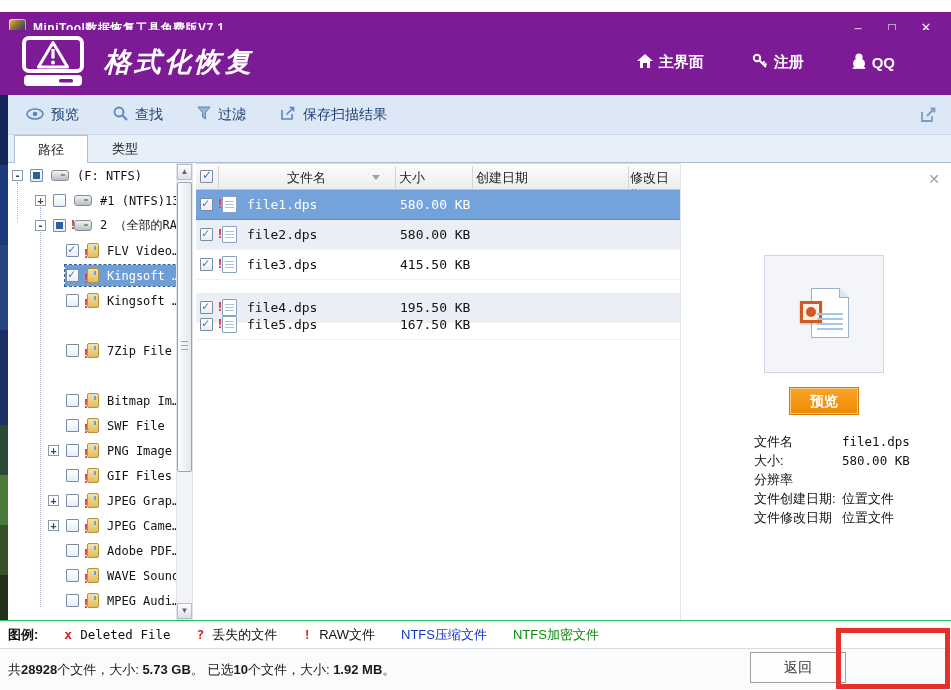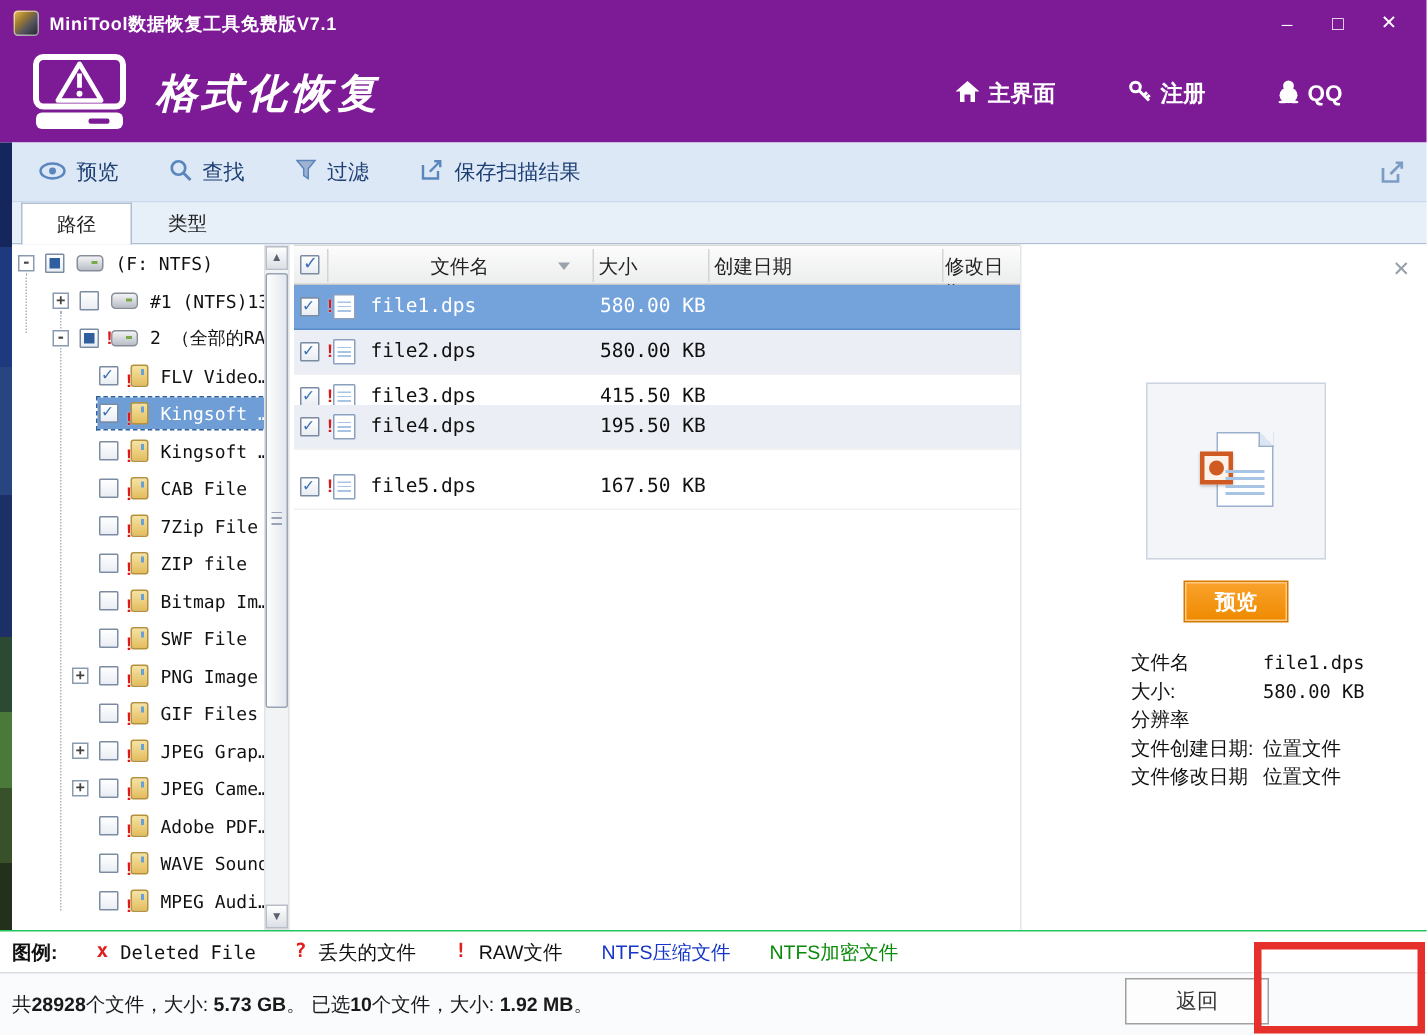--- a/index.html
+++ b/index.html
@@ -7,21 +7,21 @@
        font-family:"Liberation Sans","DejaVu Sans",sans-serif;}
   .app{position:absolute;left:0;top:0;width:951px;height:690px;background:#fff;}
 
   
   .edge{position:absolute;left:0;top:95px;width:8px;height:525px;
     background:linear-gradient(#15265c 0 70px,#1e3a7e 70px 150px,#27457e 150px 235px,
       #1c2f66 235px 330px,#2c4a33 330px 380px,#4a7a3a 380px 430px,
       #39512b 430px 480px,#23301c 480px 525px);}
 
   
-  .titlebar{position:absolute;left:0;top:0;width:951px;height:30px;background:#7d1a95;}
+  .titlebar{position:absolute;left:0;top:12px;width:951px;height:30px;background:#7d1a95;}
   .app-icon{position:absolute;left:9px;top:7px;width:17px;height:17px;border-radius:3px;
     background:linear-gradient(135deg,#f0c050 0%,#9a7a30 35%,#55555f 60%,#20202a 100%);
     box-shadow:inset 0 0 0 1px rgba(255,255,255,.55);}
   .title-text{position:absolute;left:33px;top:8px;color:#fff;font-size:12px;font-weight:bold;letter-spacing:.5px;}
   .winbtns{position:absolute;right:8px;top:0;height:30px;display:flex;align-items:center;}
   .wbtn{width:34px;text-align:center;color:#fff;font-weight:bold;font-size:13px;cursor:default;}
   .wbtn.min::after{content:"─";font-size:10px;}
   .wbtn.max::after{content:"□";font-size:13px;}
   .wbtn.cls::after{content:"✕";}
 
@@ -327,42 +327,26 @@
           </span>
       </div>
       <div class="titem lvl2" style="top:125px">
         <span class="exp none"></span>
         <span class="inner">
             <span class="cb"></span>
             <span class="ico folder alert"></span>
             <span class="tlabel">Kingsoft …</span>
           </span>
       </div>
-      <div class="titem lvl2" style="top:150px">
-        <span class="exp none"></span>
-        <span class="inner">
-            <span class="cb"></span>
-            <span class="ico folder alert"></span>
-            <span class="tlabel">CAB File</span>
-          </span>
-      </div>
       <div class="titem lvl2" style="top:175px">
         <span class="exp none"></span>
         <span class="inner">
             <span class="cb"></span>
             <span class="ico folder alert"></span>
             <span class="tlabel">7Zip File</span>
-          </span>
-      </div>
-      <div class="titem lvl2" style="top:200px">
-        <span class="exp none"></span>
-        <span class="inner">
-            <span class="cb"></span>
-            <span class="ico folder alert"></span>
-            <span class="tlabel">ZIP file</span>
           </span>
       </div>
       <div class="titem lvl2" style="top:225px">
         <span class="exp none"></span>
         <span class="inner">
             <span class="cb"></span>
             <span class="ico folder alert"></span>
             <span class="tlabel">Bitmap Im…</span>
           </span>
       </div>
@@ -463,21 +447,21 @@
         <span class="doc"></span>
         <span class="fname">file2.dps</span>
         <span class="fsize">580.00 KB</span>
       </div>
       <div class="frow" style="top:87px">
         <span class="cb checked"></span>
         <span class="doc"></span>
         <span class="fname">file3.dps</span>
         <span class="fsize">415.50 KB</span>
       </div>
-      <div class="frow alt" style="top:107px">
+      <div class="frow alt" style="top:130px">
         <span class="cb checked"></span>
         <span class="doc"></span>
         <span class="fname">file4.dps</span>
         <span class="fsize">195.50 KB</span>
       </div>
       <div class="frow" style="top:147px">
         <span class="cb checked"></span>
         <span class="doc"></span>
         <span class="fname">file5.dps</span>
         <span class="fsize">167.50 KB</span>

